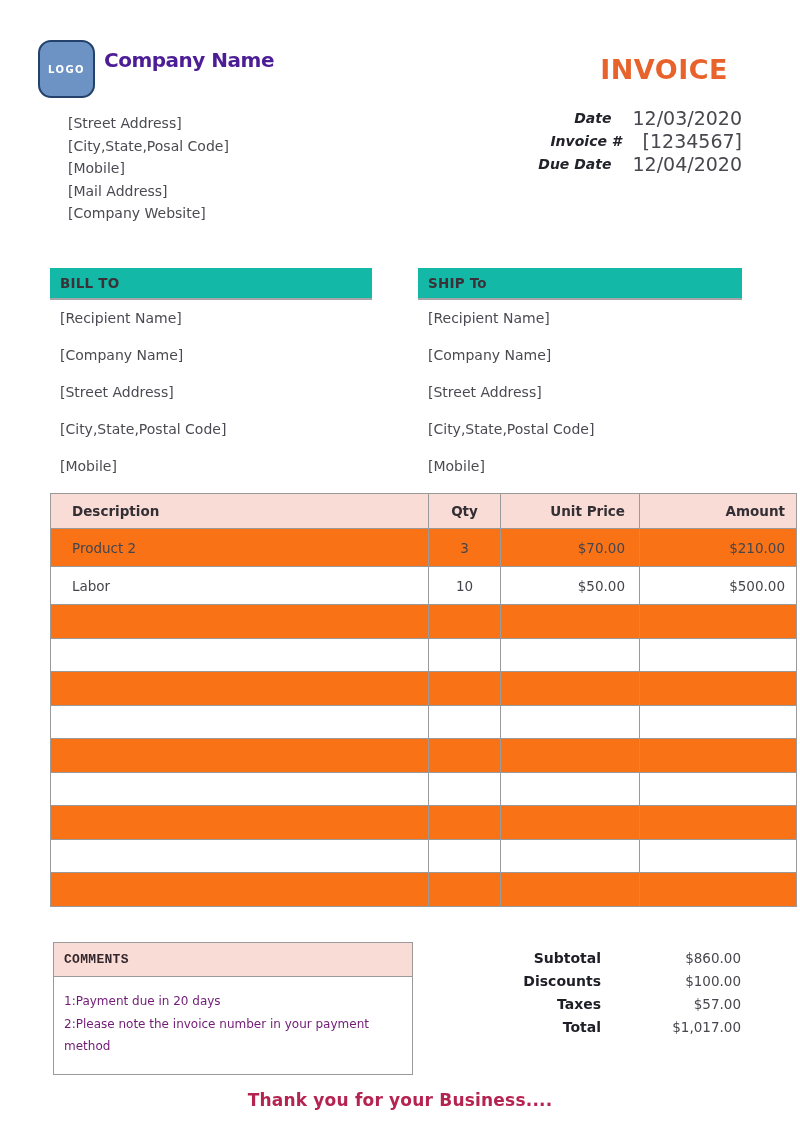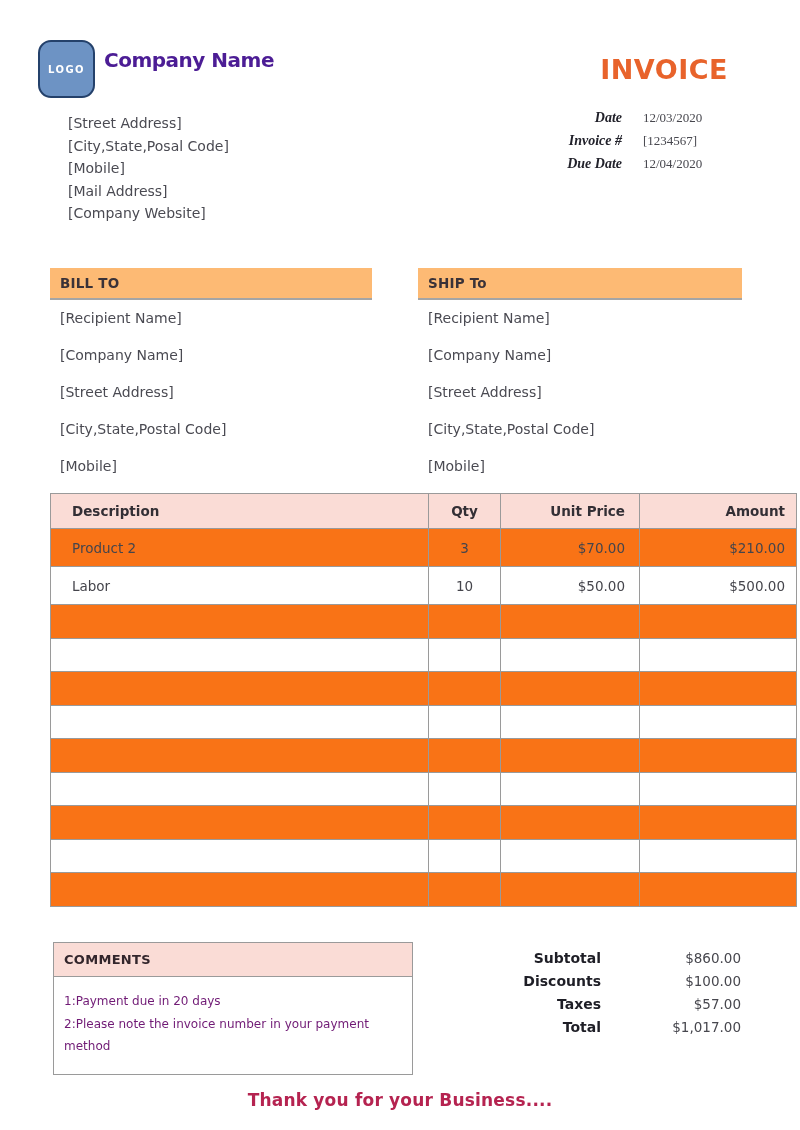--- a/index.html
+++ b/index.html
@@ -20,31 +20,31 @@
   .company-name{
     left:104px;top:48px;margin:0;font-size:20px;font-weight:800;color:#4c1d95;
     letter-spacing:-0.5px;
   }
   .invoice-title{
     right:72px;top:54px;font-size:27px;font-weight:800;color:#E8632B;letter-spacing:0.5px;
   }
 
   
   .meta{left:480px;top:106px;width:262px;}
-  .meta-row{display:flex;height:23px;align-items:center;font-family:Liberation Serif, serif;}
+  .meta-row{display:flex;height:23px;align-items:center;}
   .meta-label{width:142px;text-align:right;font-weight:bold;font-style:italic;
     color:#22222B;font-size:14px;}
-  .meta-value{margin-left:21px;color:#47474E;font-size:13px;}
+  .meta-value{margin-left:21px;color:#47474E;font-size:19px;}
 
   
   .company-address{left:68px;top:112px;font-size:14px;color:#4A4A52;line-height:22.6px;}
 
   
   .party-header{
-    height:30px;background:#fdba74;border-bottom:2px solid #A5A5A5;box-sizing:content-box;
+    height:30px;background:#14b8a6;border-bottom:2px solid #A5A5A5;box-sizing:content-box;
     display:flex;align-items:center;padding-left:10px;
   }
   .party-header span{font-weight:bold;font-size:13.5px;color:#3A3238;letter-spacing:0.2px;}
   .bill-header{left:50px;top:268px;width:312px;}
   .ship-header{left:418px;top:268px;width:314px;}
   .party-lines{font-size:14px;color:#4A4A52;line-height:37px;}
   .bill-lines{left:60px;top:300px;}
   .ship-lines{left:428px;top:300px;}
 
   
@@ -56,21 +56,21 @@
   .empty-row td{height:32.5px;}
   .row-pink td{background:#f97316;}
   .c-desc{width:356px;text-align:left;padding-left:21px;}
   .c-qty{width:71px;text-align:center;}
   .c-price{width:124px;text-align:right;padding-right:14px;}
   .c-amount{width:145px;text-align:right;padding-right:11px;}
 
   
   .comments{left:53px;top:942px;width:360px;border:1.5px solid #9A9A9A;box-sizing:border-box;background:#fff;}
   .comments-header{height:33px;background:#FADCD6;border-bottom:1.5px solid #9A9A9A;
-    display:flex;align-items:center;padding-left:10px;}
+    display:flex;align-items:center;padding-left:10px;font-family:Liberation Mono, monospace;}
   .comments-header span{font-weight:bold;font-size:13px;color:#33262C;letter-spacing:0.3px;}
   .comments-body{padding:13px 12px 16px 10px;font-size:12px;color:#701a75;line-height:22.5px;}
 
   
   .totals{left:480px;top:946px;width:261px;}
   .totals-row{display:flex;height:23px;align-items:center;}
   .totals-label{width:121px;text-align:right;font-weight:bold;font-size:14px;color:#1E1E26;}
   .totals-value{flex:1;text-align:right;font-size:13.5px;color:#47474E;}
 
   

